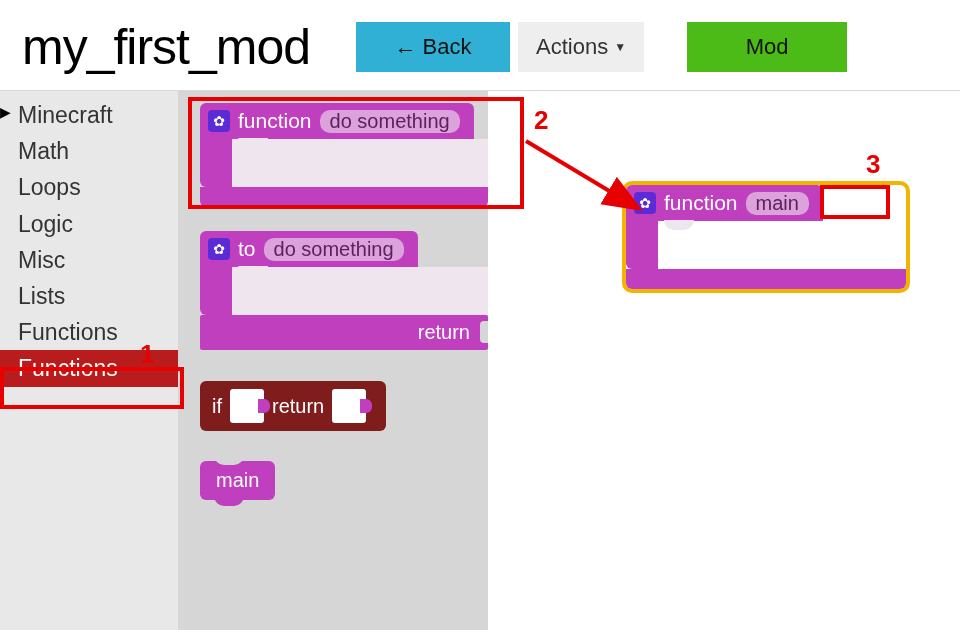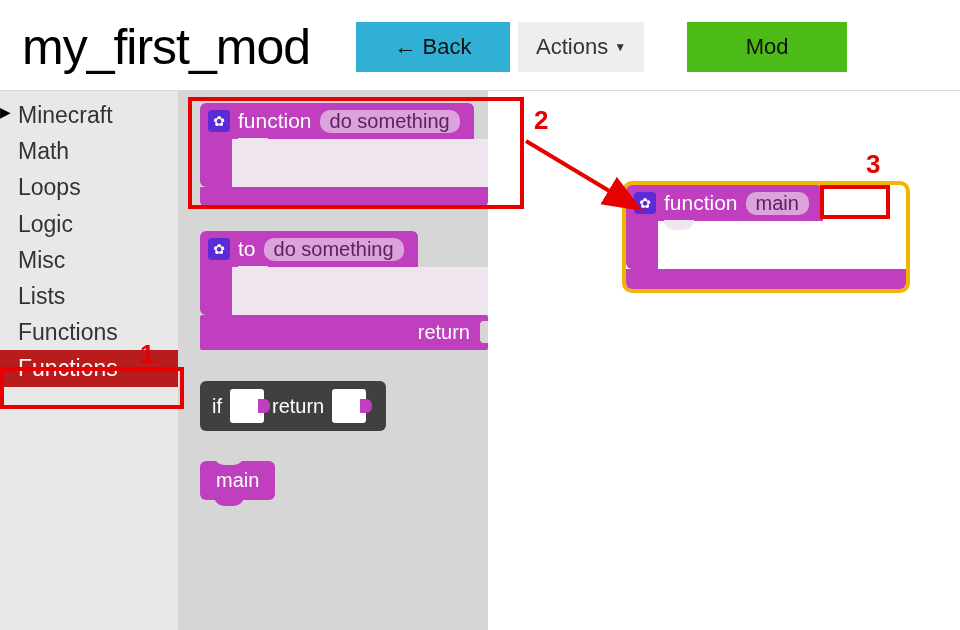--- a/index.html
+++ b/index.html
@@ -37,21 +37,21 @@
   .cbody { display: flex; }
   .cbody .spine { width: 32px; background: #bf3fbf; border-bottom-left-radius: 6px; }
   .cbody .cavity { flex: 1; height: 48px; background: #efe5ef; position: relative; }
   .cbody .cavity .notch { position: absolute; top: -1px; left: 6px; width: 30px; height: 10px; background: #efe5ef; border-radius: 0 0 10px 10px; }
   .cfoot { height: 20px; background: #bf3fbf; border-radius: 0 0 6px 6px; }
 
   .retbar { background: #bf3fbf; color: #fff; text-align: right; padding: 6px 18px 6px 0; font-size: 20px; border-radius: 2px; position: relative; }
   .retbar .slot { position: absolute; right: -2px; top: 6px; width: 10px; height: 22px; background: #d6d6d6; border-radius: 4px 0 0 4px; }
 
   
-  .ifret { background: #404040; border-radius: 6px; color: #fff; font-size: 20px; padding: 8px 12px; display: inline-flex; align-items: center; }
+  .ifret { background: #7f1d1d; border-radius: 6px; color: #fff; font-size: 20px; padding: 8px 12px; display: inline-flex; align-items: center; }
   .ifret .pslot { width: 34px; height: 34px; background: #fff; margin: 0 8px; border-radius: 3px; position:relative; }
   .ifret .pslot::after{content:"";position:absolute;right:-6px;top:10px;width:12px;height:14px;background:#bf3fbf;border-radius:0 6px 6px 0;}
 
   
   .callblk { background: #bf3fbf; color: #fff; font-size: 20px; padding: 8px 16px; border-radius: 6px; display:inline-block; position:relative;}
   .callblk::before{content:"";position:absolute;top:-6px;left:14px;width:30px;height:10px;background:#d6d6d6;border-radius:0 0 10px 10px;}
   .callblk::after{content:"";position:absolute;bottom:-6px;left:14px;width:30px;height:10px;background:#bf3fbf;border-radius:0 0 10px 10px;}
 
   
   .placed { border: 4px solid #f2b400; border-radius: 10px; padding: 0; }

